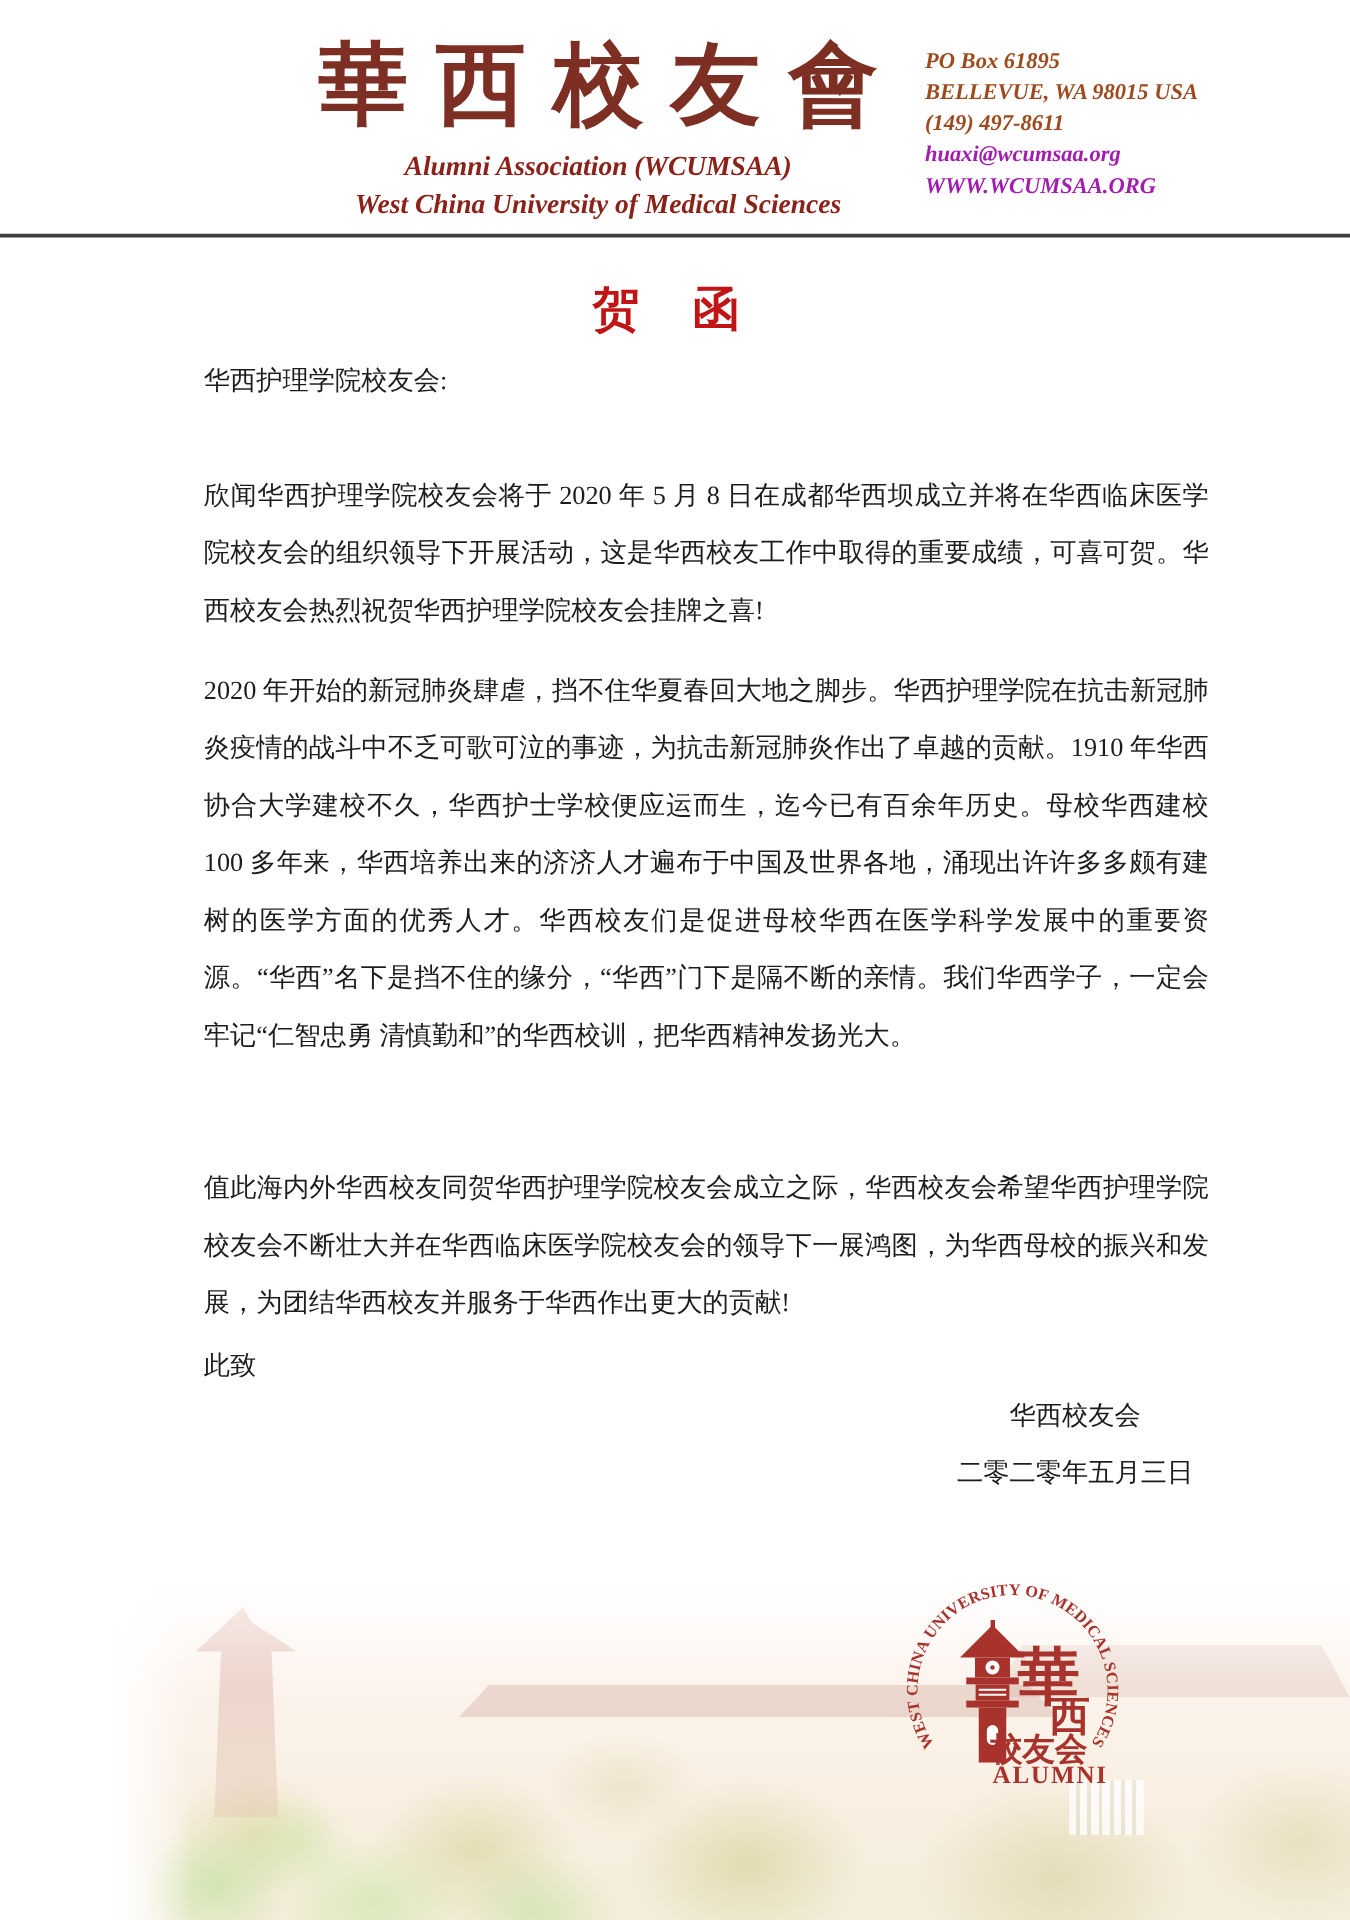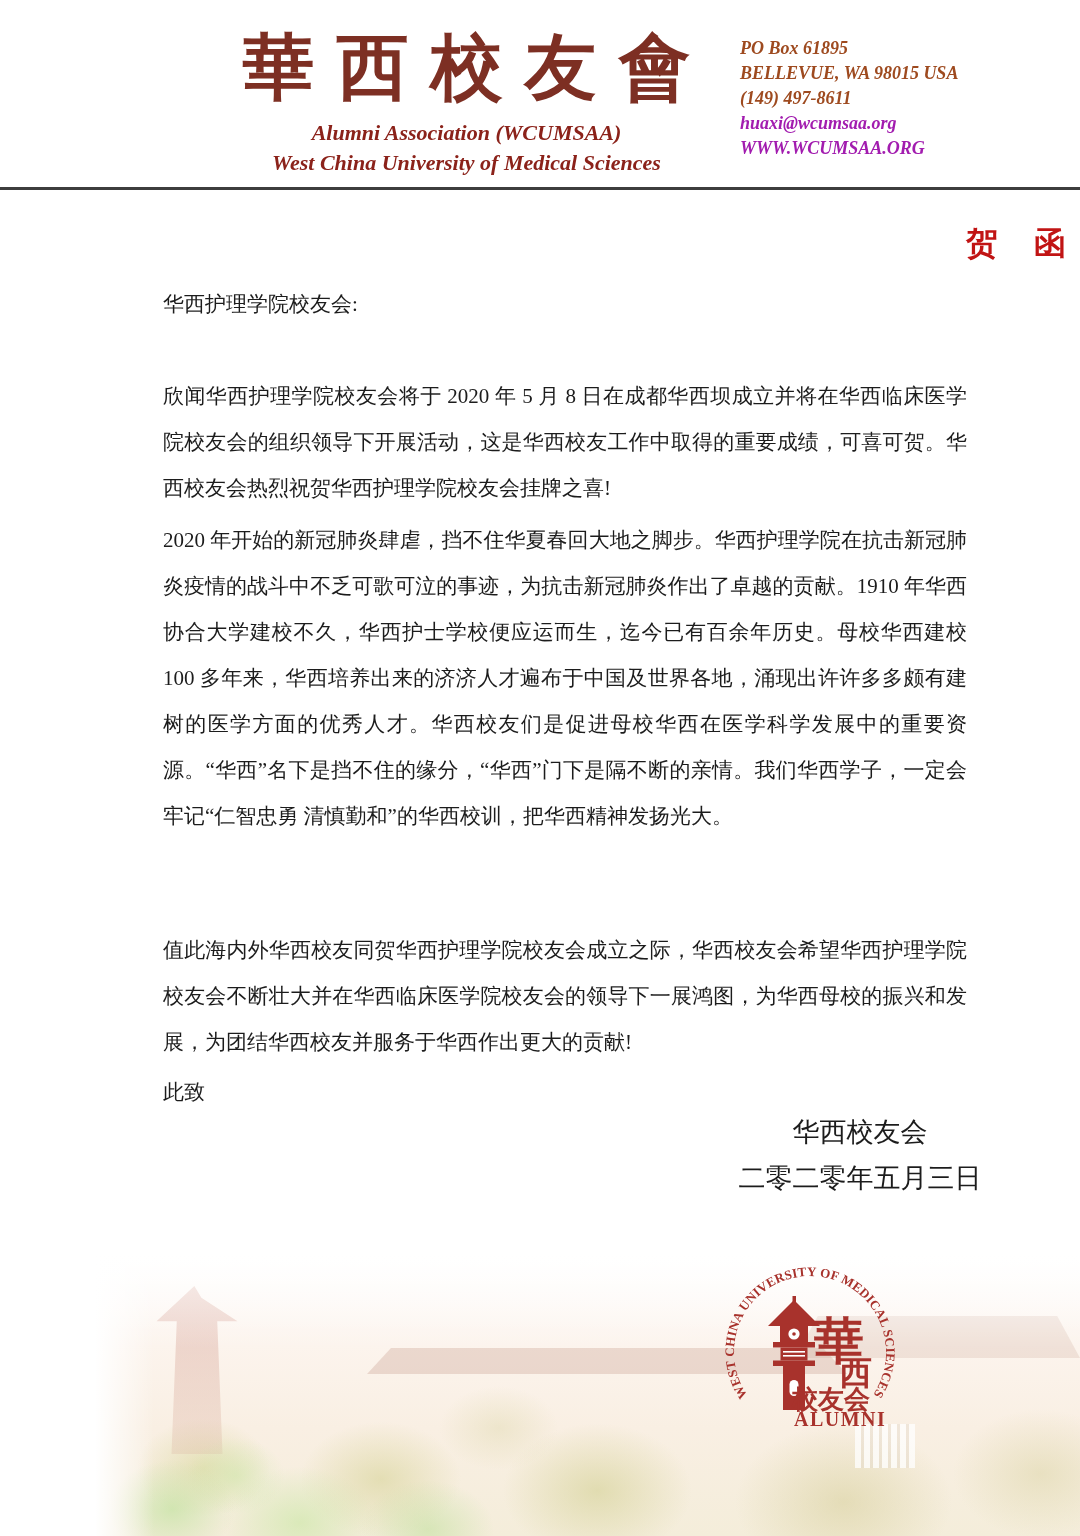--- a/index.html
+++ b/index.html
@@ -7,21 +7,21 @@
     position:relative;
     width:1080px;height:1536px;
     margin:0 auto;
     background:#ffffff;
     overflow:hidden;
     font-family:"Liberation Serif","DejaVu Serif",serif;
     color:#1c1c1c;
   }
   
   .logo-block{
-    position:absolute;left:104px;top:18px;width:725px;text-align:center;
+    position:absolute;left:116px;top:18px;width:725px;text-align:center;
   }
   .logo-calligraphy{
     font-size:72px;font-weight:bold;letter-spacing:22px;
     color:#7d2f23;line-height:100px;white-space:nowrap;
     text-indent:22px;
   }
   .org-name{
     color:#8b221a;font-weight:bold;font-style:italic;
     font-size:22px;line-height:30px;
   }
@@ -32,41 +32,41 @@
   }
   .contact-line{display:block;}
   .contact-link{color:#a21caf;}
   .header-rule{
     position:absolute;left:0;top:187px;width:1080px;height:3px;
     background:#3d3d3d;
   }
   
   .letter-title{
     position:absolute;left:0;top:222px;width:1068px;
-    text-align:right;font-size:32px;font-weight:bold;
+    text-align:center;font-size:38px;font-weight:bold;
     color:#c11414;letter-spacing:2px;
   }
   .salutation{
     position:absolute;left:163px;top:290px;width:810px;
     font-size:21px;
   }
   .para{
     position:absolute;left:163px;width:804px;
     font-size:21px;line-height:46px;
     text-align:justify;
   }
   .para-1{top:352px;}
-  .para-2{top:496px;}
+  .para-2{top:508px;}
   .para-3{top:906px;}
   .closing{
     position:absolute;left:163px;top:1078px;font-size:21px;
   }
   .signature-block{
     position:absolute;left:710px;top:1112px;width:300px;text-align:center;
-    font-size:27px;
+    font-size:21px;
   }
   .signature-line{display:block;line-height:40px;}
   .date-line{display:block;line-height:40px;margin-top:6px;}
   
   .campus-photo{
     position:absolute;left:95px;top:1252px;width:985px;height:284px;
     overflow:hidden;
     background:linear-gradient(to bottom,
       rgba(255,252,250,0) 0%,
       rgba(252,243,236,0.85) 28%,

